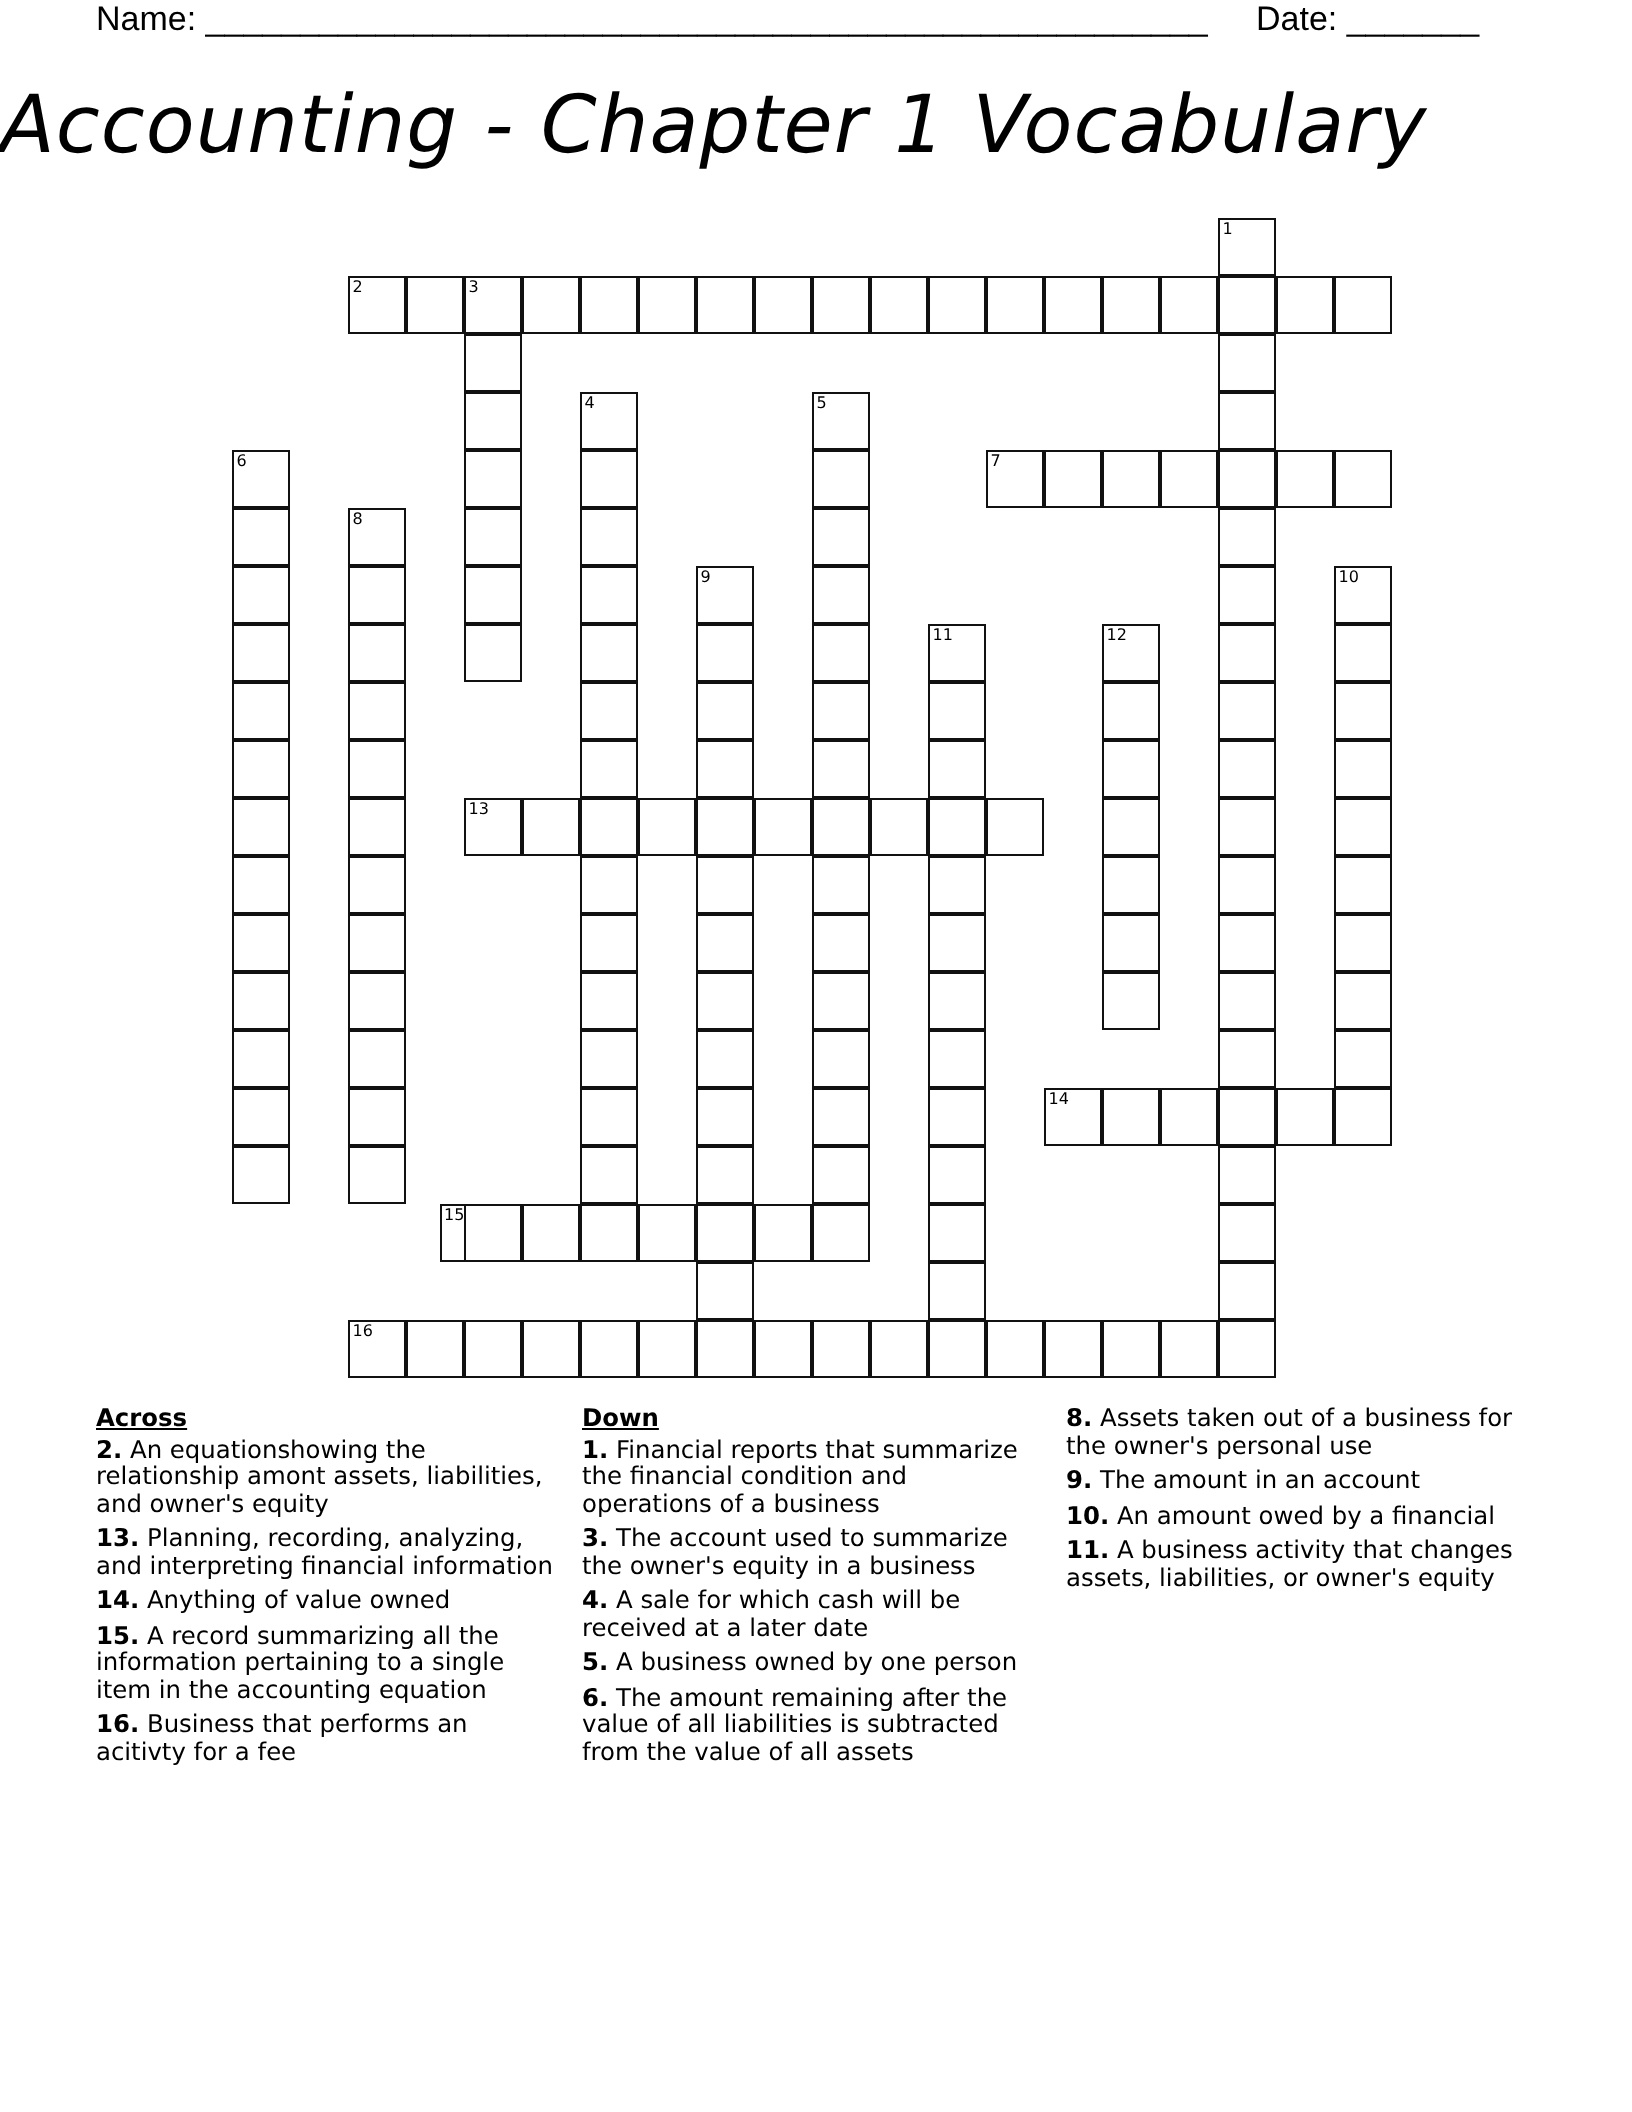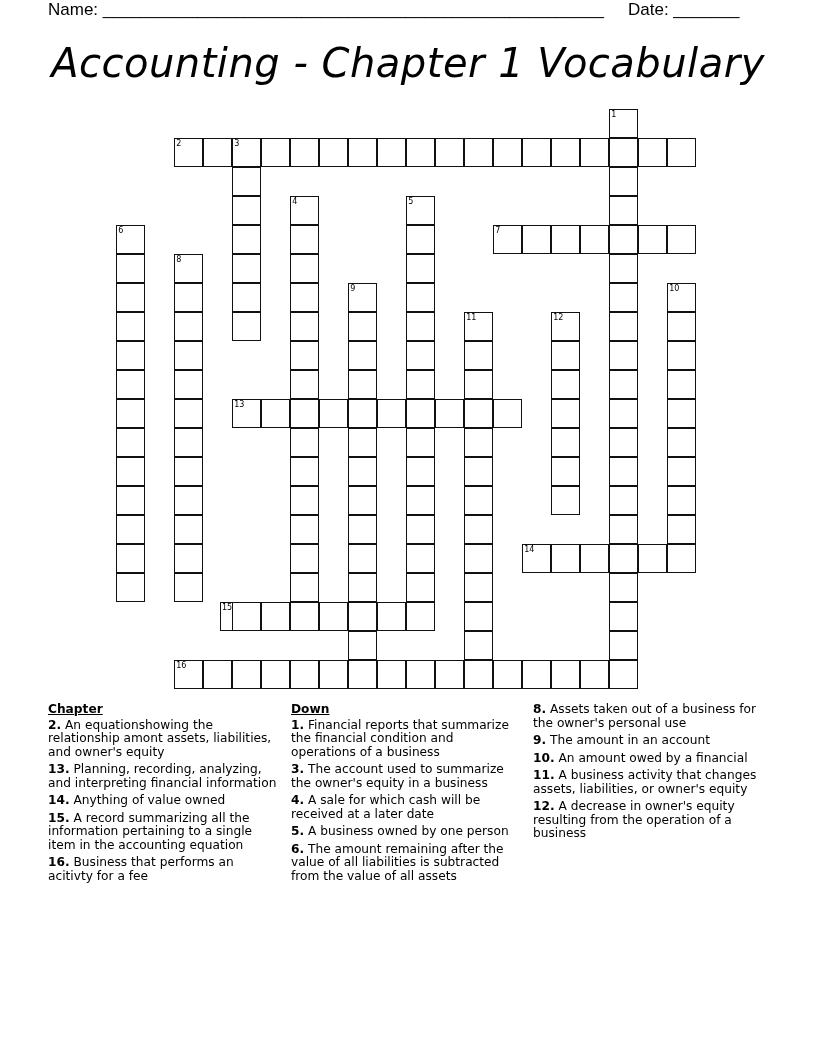--- a/index.html
+++ b/index.html
@@ -1,20 +1,20 @@
 <!DOCTYPE html>
 <html><head>
 <meta charset="utf-8">
 <style>
   html, body { margin: 0; padding: 0; background: #fff; }
   body { width: 816px; height: 1056px; position: relative; overflow: hidden; color: #000; }
   .header-row { position: absolute; top: 0; left: 48px; width: 700px; height: 22px; font-family: "Liberation Sans", sans-serif; font-size: 17px; }
   .name-label { position: absolute; left: 0; top: 0; }
   .date-label { position: absolute; left: 580px; top: 0; }
-  .title { position: absolute; top: 40px; left: 0; width: 816px; text-align: center; font-family: "DejaVu Sans", sans-serif; font-size: 40px; font-style: oblique; letter-spacing: 0.5px; }
+  .title { position: absolute; top: 40px; left: 0; width: 816px; font-family: "DejaVu Sans", sans-serif; font-size: 40px; font-style: oblique; letter-spacing: 0.5px; }
   .grid { position: absolute; left: 117px; top: 110px; width: 600px; height: 600px; }
   .cell { position: absolute; width: 29px; height: 29px; box-sizing: border-box; border: 1.5px solid #111; background: #fff; margin-left: -0.75px; margin-top: -0.75px; }
   .cell .num { position: absolute; top: 0px; left: 1px; font-family: "DejaVu Sans", sans-serif; font-size: 8px; line-height: 9px; }
   .clues { position: absolute; top: 703px; font-family: "DejaVu Sans", sans-serif; font-size: 12.2px; line-height: 13.5px; }
   .col1 { left: 48px; width: 232px; }
   .col2 { left: 291px; width: 230px; }
   .col3 { left: 533px; width: 235px; }
   .clue-head { font-weight: bold; text-decoration: underline; margin-bottom: 2px; }
   .clue { margin-bottom: 4px; }
   .clue b { font-weight: bold; }
@@ -234,21 +234,21 @@
     <div class="cell" style="left: 290px; top: 551px;"></div>
     <div class="cell" style="left: 319px; top: 551px;"></div>
     <div class="cell" style="left: 348px; top: 551px;"></div>
     <div class="cell" style="left: 377px; top: 551px;"></div>
     <div class="cell" style="left: 406px; top: 551px;"></div>
     <div class="cell" style="left: 435px; top: 551px;"></div>
     <div class="cell" style="left: 464px; top: 551px;"></div>
   </div>
 
 <div class="clues col1">
-  <div class="clue-head">Chapter</div>
+  <div class="clue-head">Across</div>
   <div id="across-list">
       <div class="clue"><b>2.</b><span> An equationshowing the relationship amont assets, liabilities, and owner's equity</span></div>
       <div class="clue"><b>13.</b><span> Planning, recording, analyzing, and interpreting financial information</span></div>
       <div class="clue"><b>14.</b><span> Anything of value owned</span></div>
       <div class="clue"><b>15.</b><span> A record summarizing all the information pertaining to a single item in the accounting equation</span></div>
       <div class="clue"><b>16.</b><span> Business that performs an acitivty for a fee</span></div>
     </div>
 </div>
 
 <div class="clues col2">
@@ -261,15 +261,14 @@
       <div class="clue"><b>6.</b><span> The amount remaining after the value of all liabilities is subtracted from the value of all assets</span></div>
     </div>
 </div>
 
 <div class="clues col3">
   <div id="down-list-2">
       <div class="clue"><b>8.</b><span> Assets taken out of a business for the owner's personal use</span></div>
       <div class="clue"><b>9.</b><span> The amount in an account</span></div>
       <div class="clue"><b>10.</b><span> An amount owed by a financial</span></div>
       <div class="clue"><b>11.</b><span> A business activity that changes assets, liabilities, or owner's equity</span></div>
-      <div class="clue"><b>12.</b><span> A decrease in owner's equity resulting from the operation of a business</span></div>
     </div>
 </div>
 
 </body></html>

